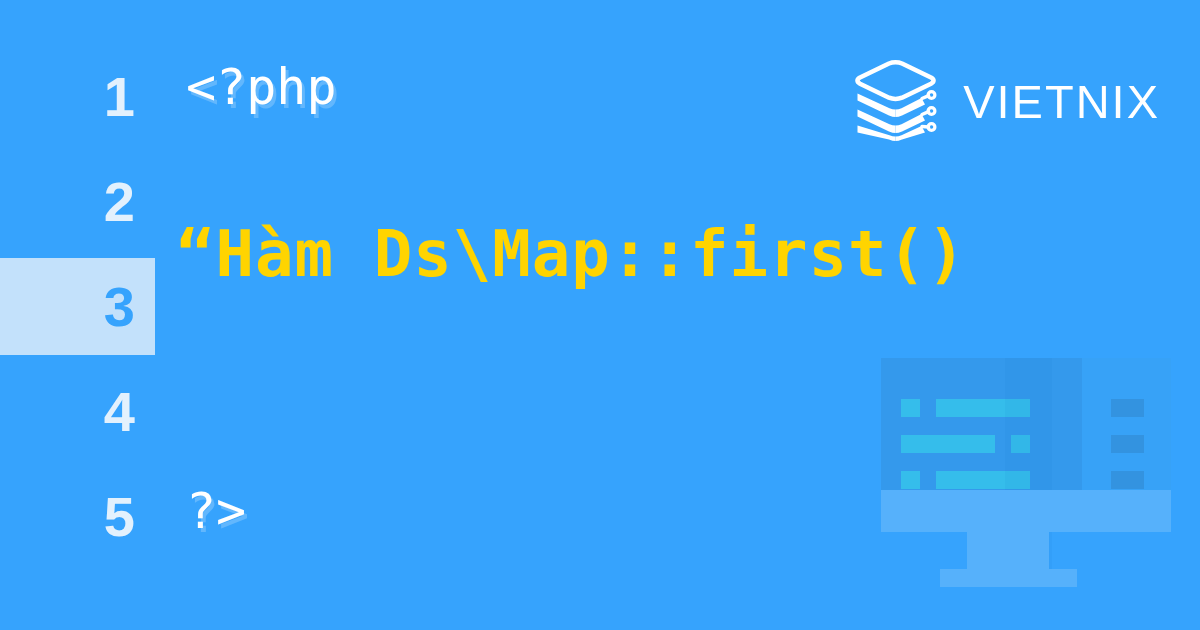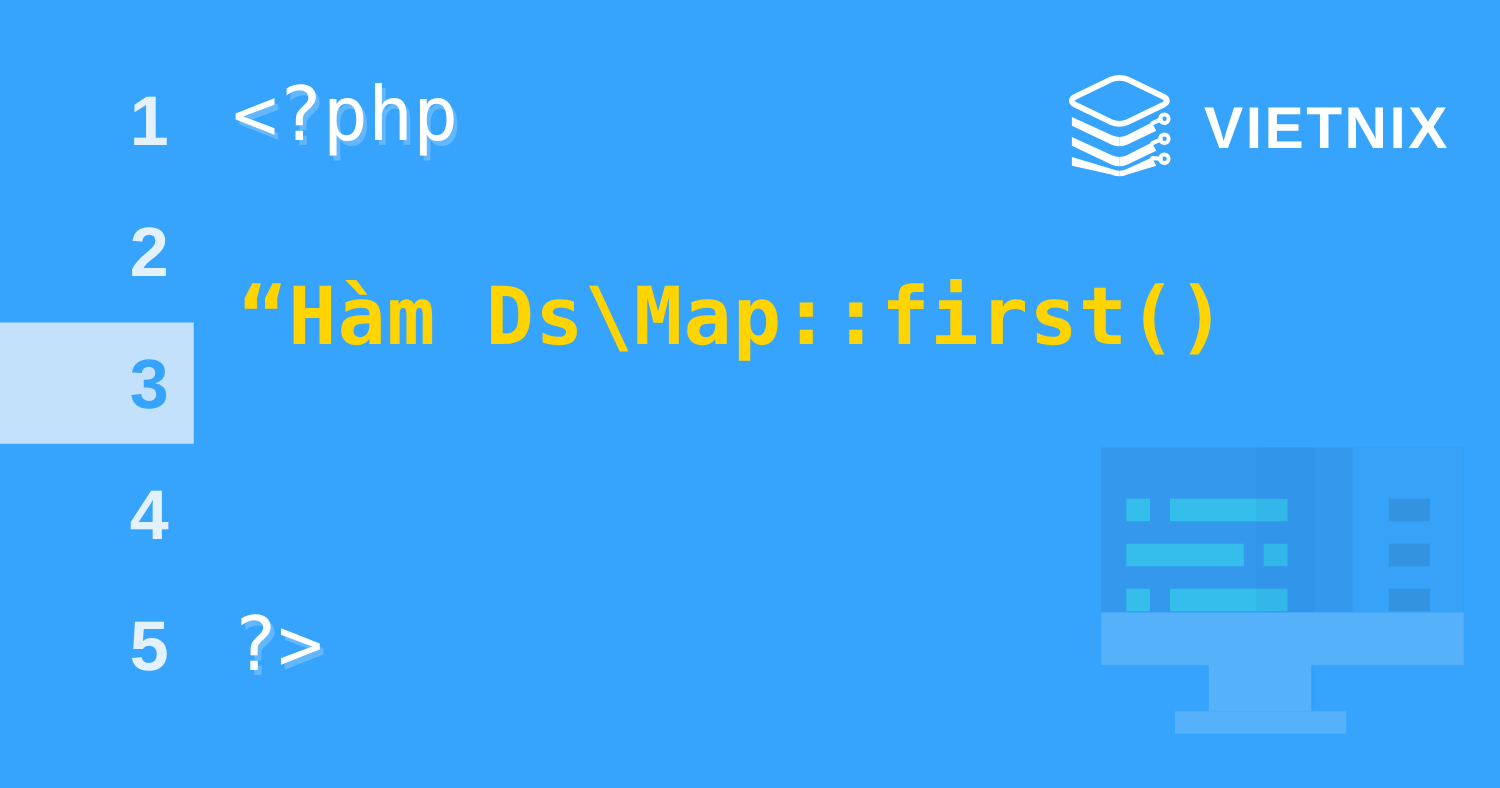--- a/index.html
+++ b/index.html
@@ -94,21 +94,21 @@
     right: 40px;
     top: 57px;
     display: flex;
     align-items: center;
     gap: 18px;
   }
   #logo-mark { display: block; }
   #logo-word {
     color: #ffffff;
     font-size: 47px;
-    font-weight: 700;
+    font-weight: 400;
     letter-spacing: 2px;
     line-height: 1;
     font-family: "Liberation Sans", sans-serif;
   }
 
   
   #gutter {
     position: absolute;
     left: 0;
     top: 0;
@@ -148,34 +148,34 @@
     height: 630px;
   }
   .codeline {
     position: absolute;
     font-family: "DejaVu Sans Mono", "Liberation Mono", monospace;
     line-height: 1;
     white-space: pre;
   }
   .tag {
     color: #ffffff;
-    font-size: 60px;
+    font-size: 50px;
     font-weight: 400;
     text-shadow: 3px 4px 0 rgba(255, 255, 255, 0.22);
   }
   #line1 { top: 62px; left: 18px; }
   #line5 { top: 486px; left: 18px; }
 
   .title {
     color: #ffd400;
     font-size: 64px;
     font-weight: 700;
     letter-spacing: 1px;
   }
-  #title1 { top: 222px; left: 8px; margin-left: 15px; }
+  #title1 { top: 222px; left: 8px; }
   #title2 { top: 322px; left: 50px; }
 </style>
 </head>
 <body>
 
 <div id="card">
 
   <div id="monitor">
     <div class="mon-screen"></div>
     <div class="mon-right-panel"></div>

